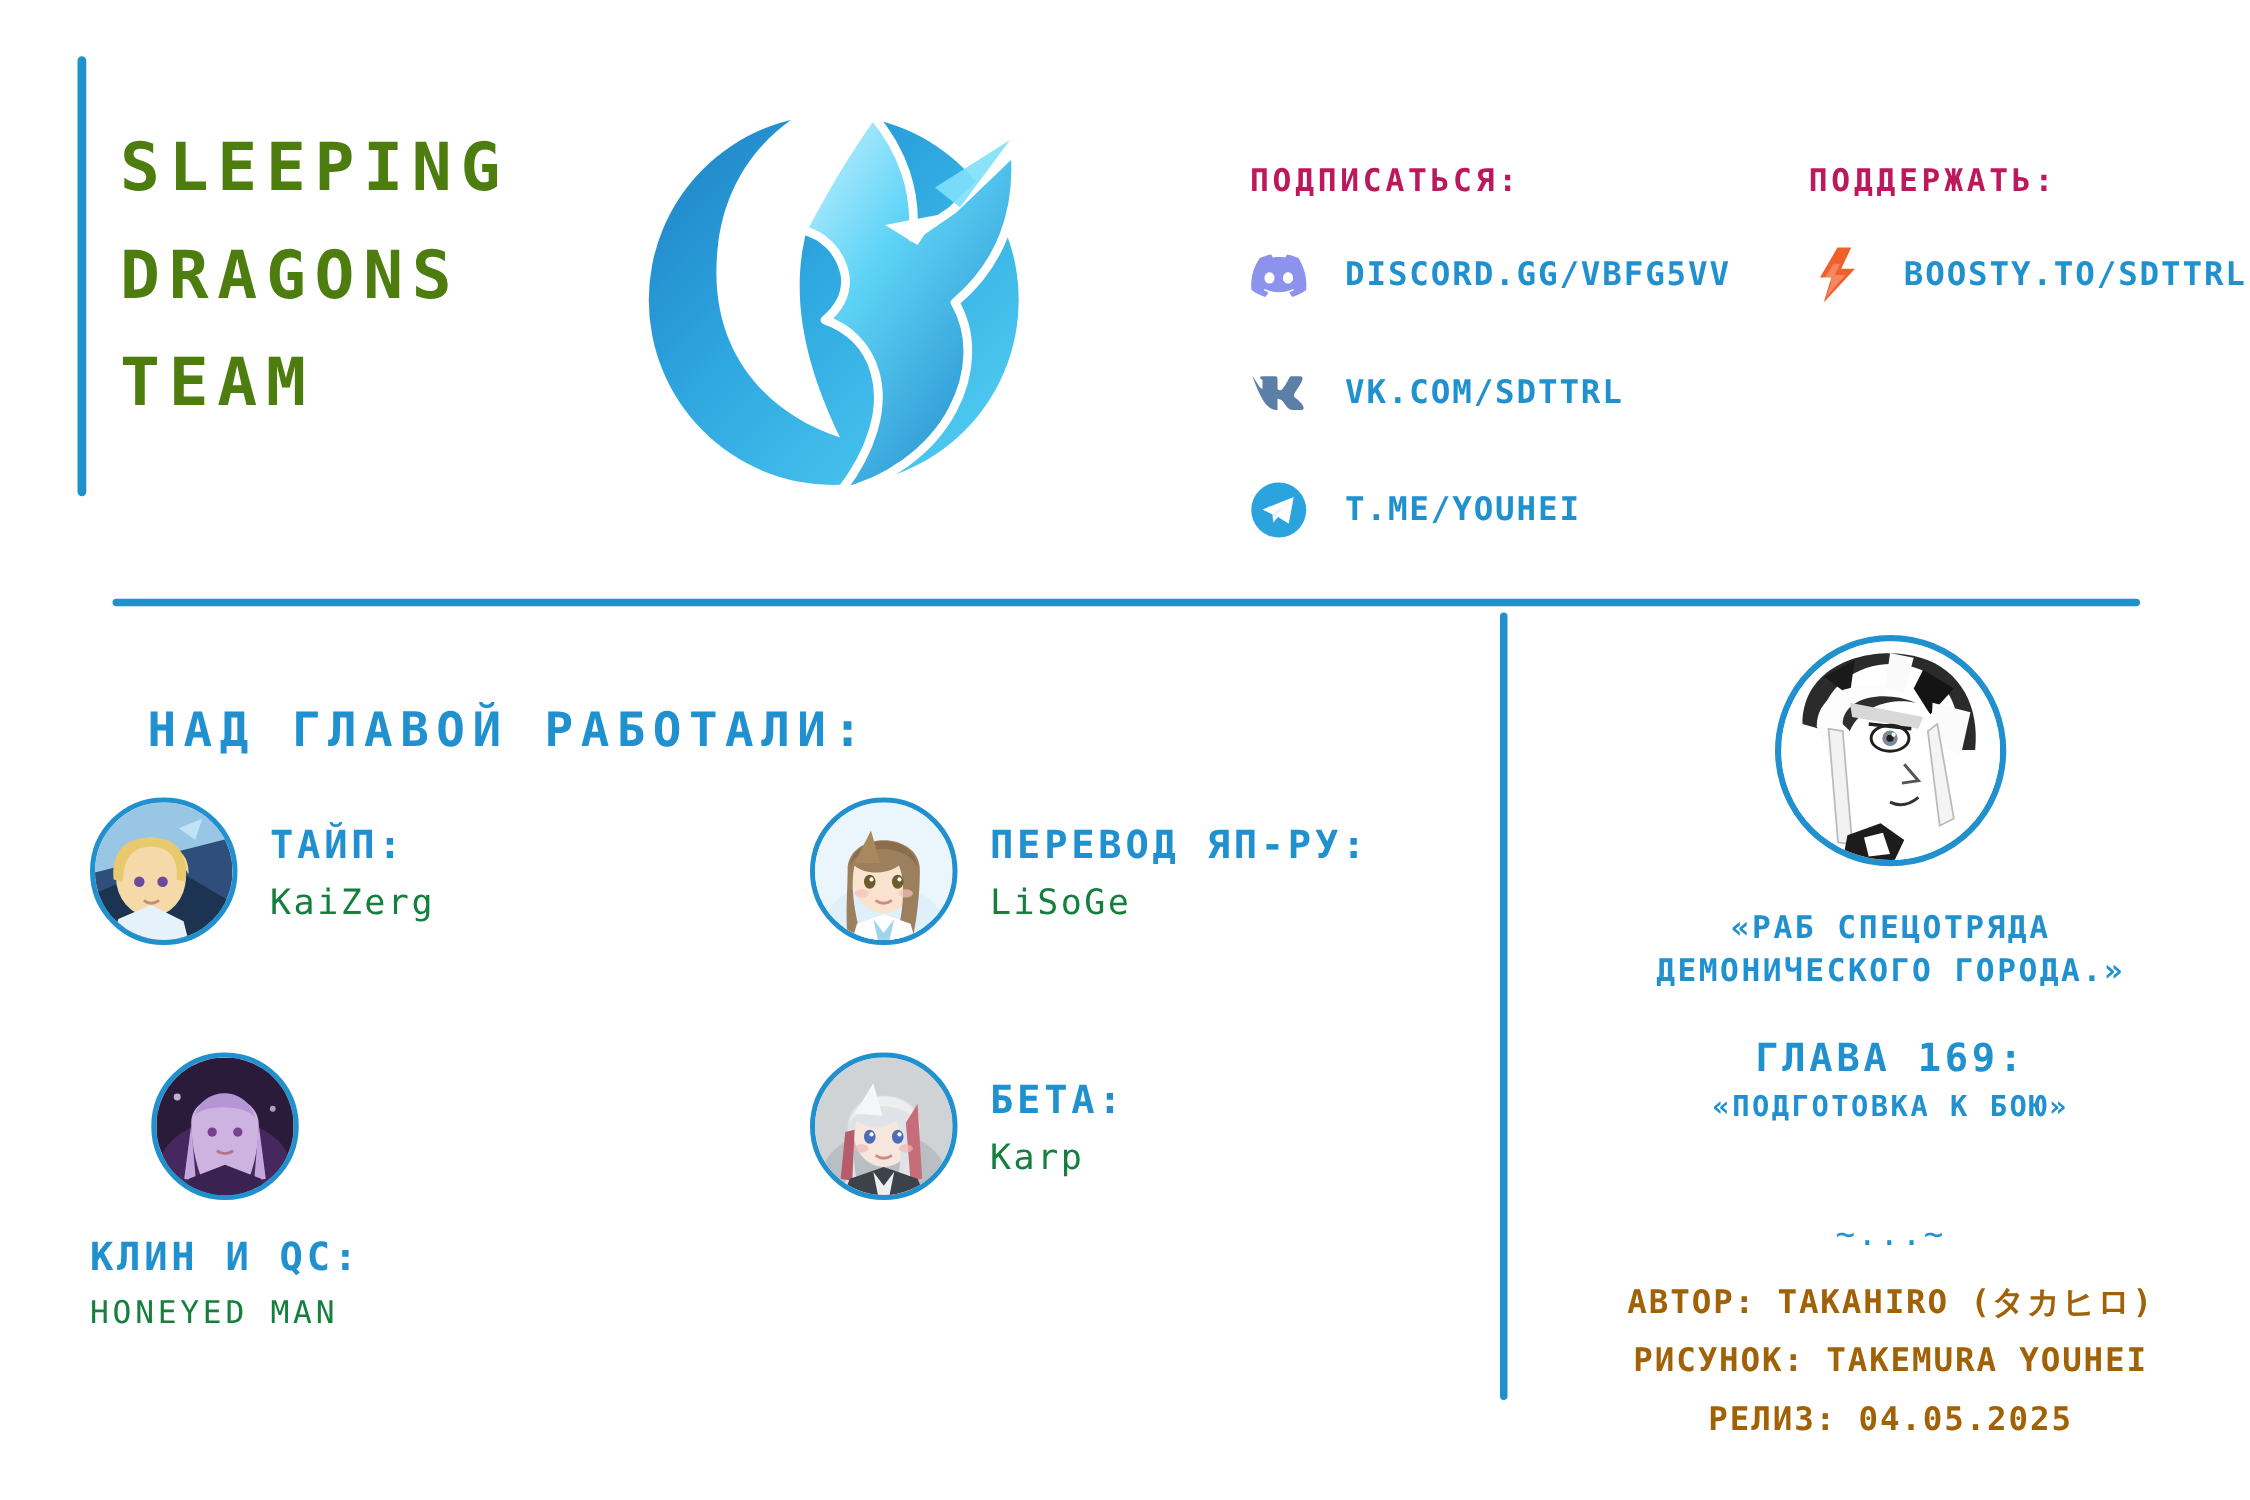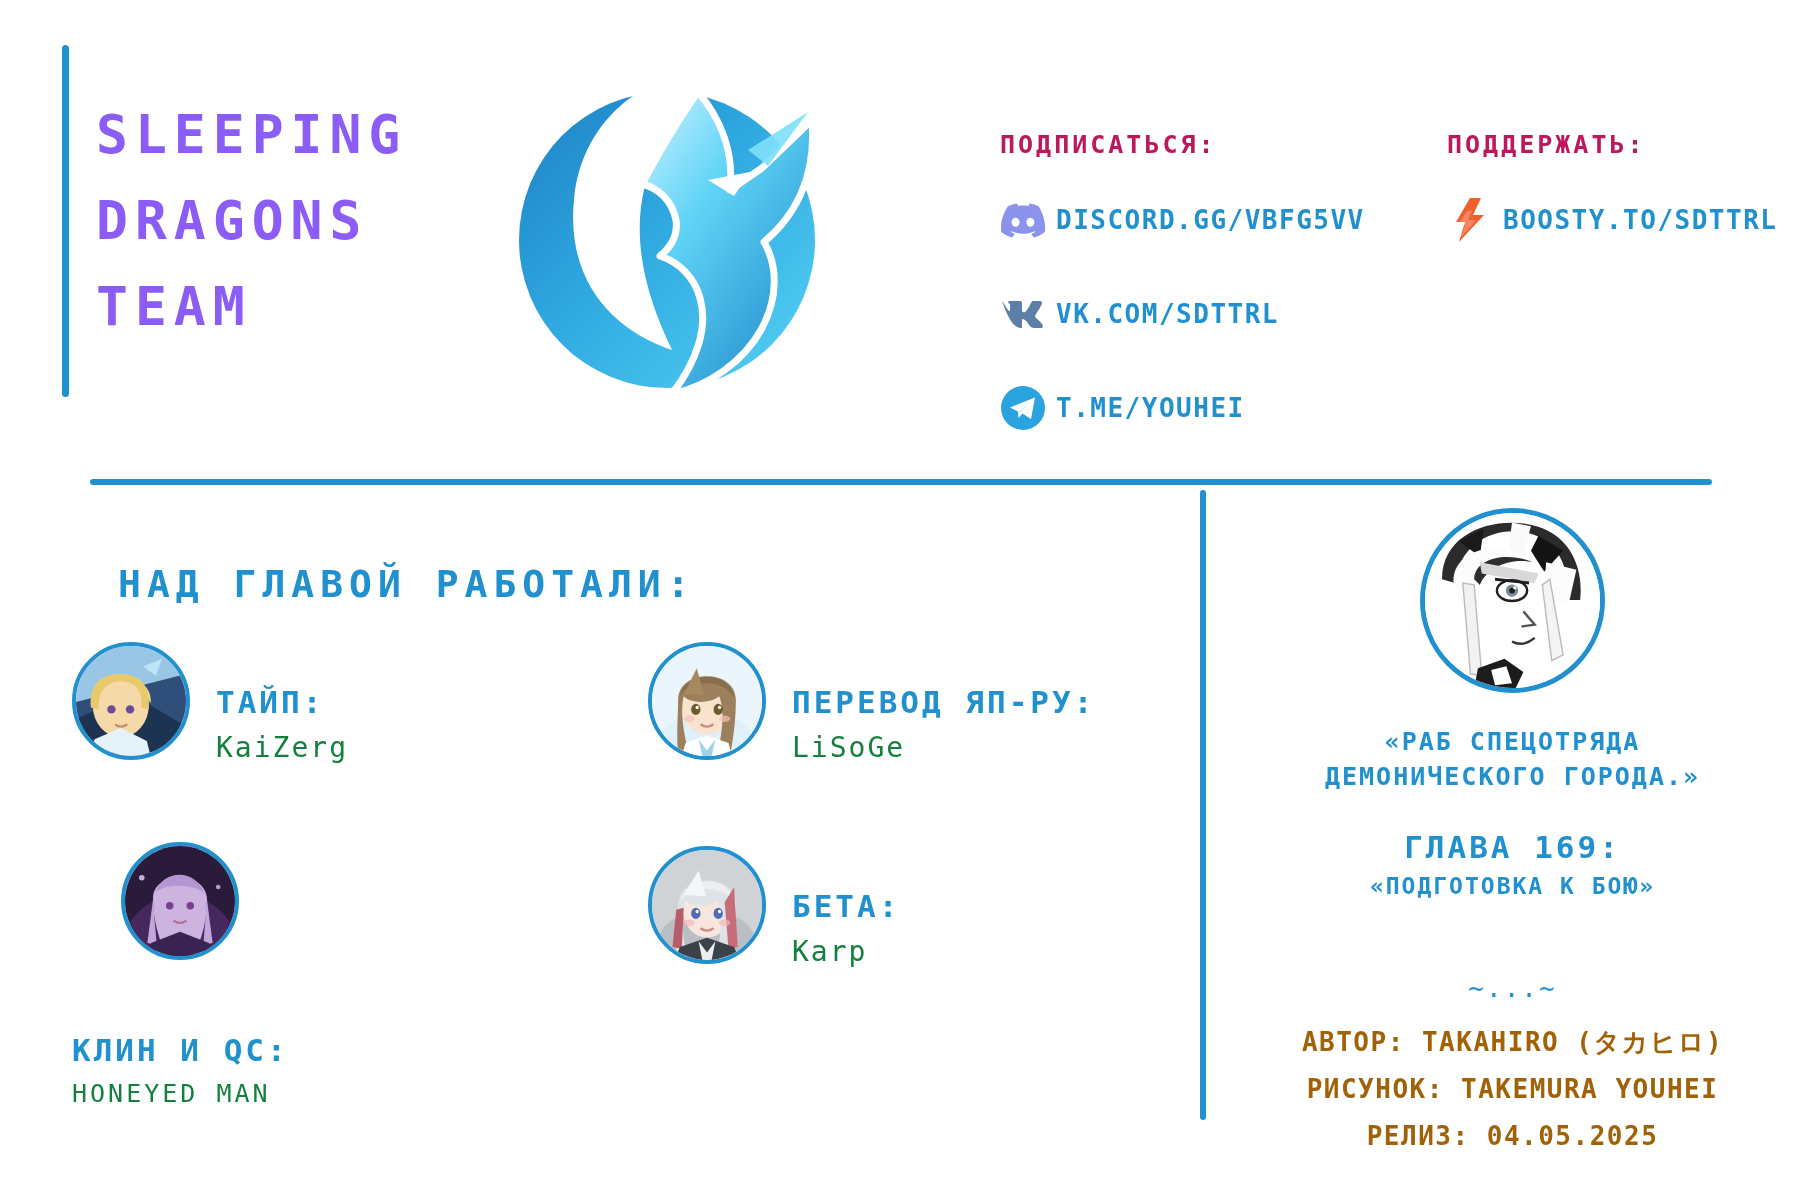--- a/index.html
+++ b/index.html
@@ -27,21 +27,21 @@
     left: 62px; top: 45px;
     width: 7px; height: 352px;
     background: #2190cf;
     border-radius: 4px;
   }
 
   .team-title {
     position: absolute;
     left: 96px; top: 92px;
     width: 400px;
-    color: #8b5cf6;
+    color: #4d7c0f;
     font-family: "DejaVu Sans Mono", monospace;
     font-size: 53px;
     font-weight: bold;
     letter-spacing: 7px;
     line-height: 86px;
   }
   .team-title div { white-space: nowrap; }
 
   
   .logo-wrap {
@@ -64,21 +64,21 @@
     font-size: 25px;
     font-weight: bold;
     letter-spacing: 3px;
     margin-bottom: 37px;
     white-space: nowrap;
   }
 
   .social-row {
     display: flex;
     align-items: center;
-    gap: 10px;
+    gap: 30px;
     margin-bottom: 46px;
     height: 48px;
   }
   .social-icon {
     width: 46px; height: 46px;
     flex: 0 0 46px;
     display: flex; align-items: center; justify-content: center;
   }
   .social-text {
     color: #2190cf;
@@ -140,21 +140,20 @@
 
   .credit-text { padding-top: 2px; }
   .credit-role {
     color: #2190cf;
     font-family: "DejaVu Sans Mono", monospace;
     font-size: 31px;
     font-weight: bold;
     letter-spacing: 3px;
     white-space: nowrap;
     margin-bottom: 11px;
-    margin-top: 44px;
   }
   .credit-nick {
     color: #15803d;
     font-family: "DejaVu Sans Mono", monospace;
     font-size: 28px;
     font-weight: normal;
     letter-spacing: 2px;
     white-space: nowrap;
   }
   .credit-nick.caps { font-size: 25px; letter-spacing: 3px; }

